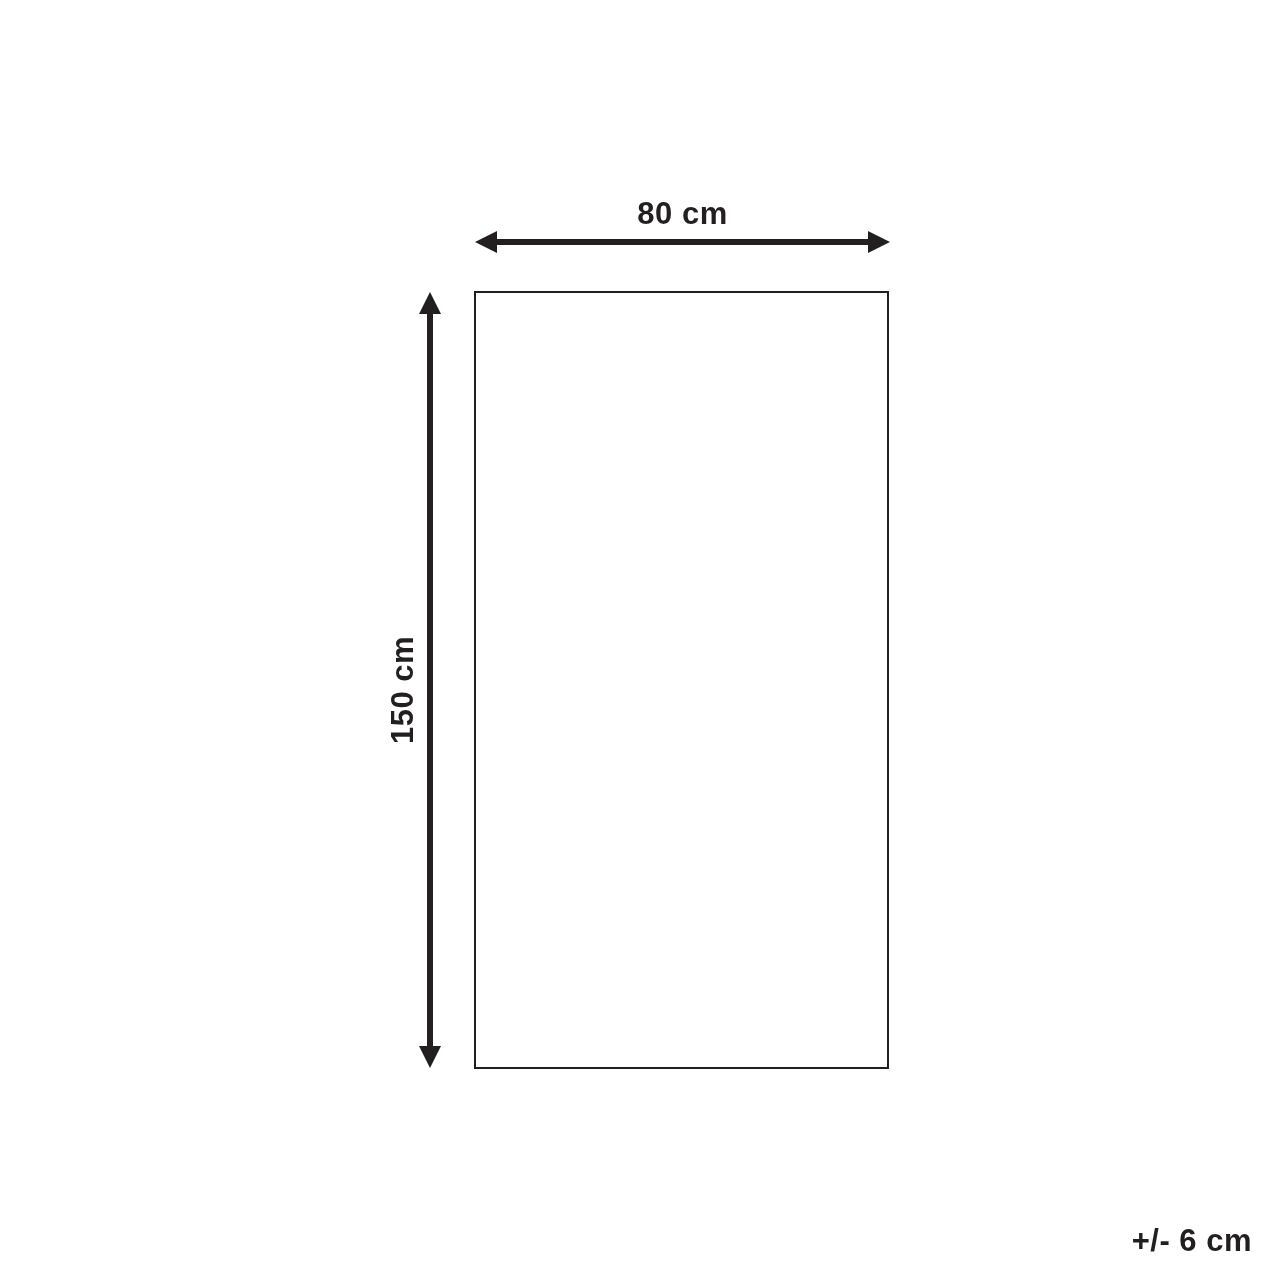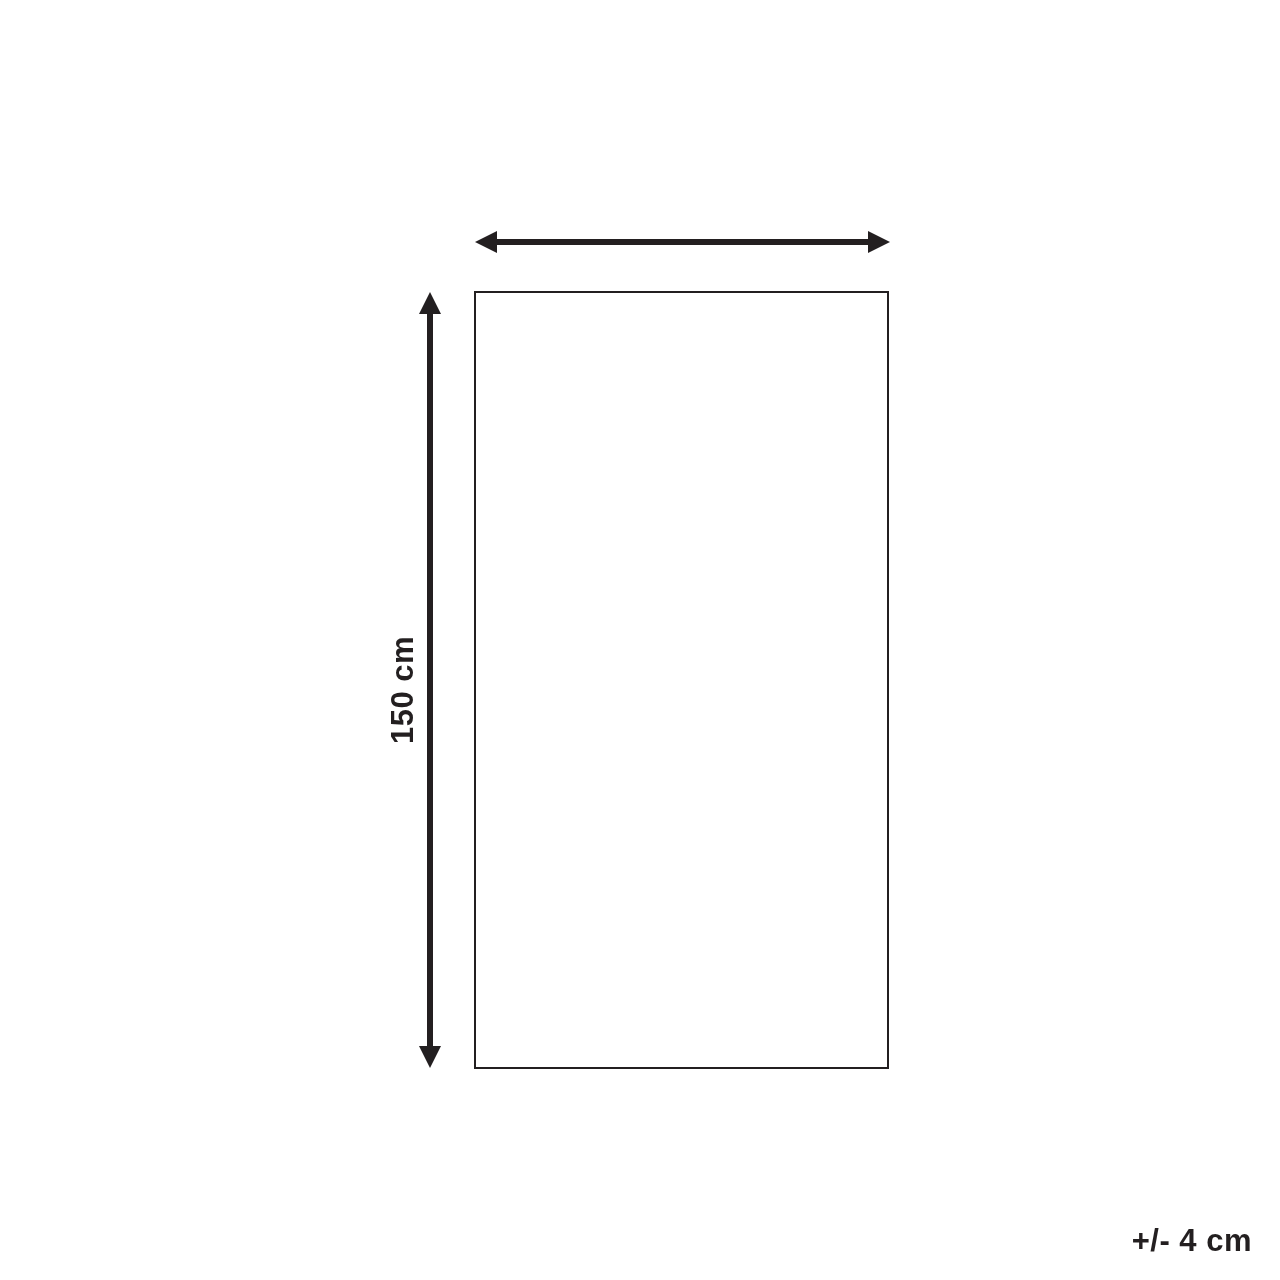--- a/index.html
+++ b/index.html
@@ -71,32 +71,33 @@
     right: 28px;
     bottom: 22px;
     text-align: right;
   }
 </style>
 </head>
 <body>
 
 <div class="canvas">
 
+  <div class="dim-label width-label">80 cm</div>
 
   <svg class="dim-arrow h-arrow" viewBox="0 0 417 26">
     <line x1="18" y1="13" x2="399" y2="13" stroke-width="6" stroke="#231f20"></line>
     <polygon points="1,13 23,2 23,24" fill="#231f20"></polygon>
     <polygon points="416,13 394,2 394,24" fill="#231f20"></polygon>
   </svg>
 
   <div class="dim-label height-label">150 cm</div>
 
   <svg class="dim-arrow v-arrow" viewBox="0 0 26 778">
     <line x1="13" y1="18" x2="13" y2="760" stroke-width="6" stroke="#231f20"></line>
     <polygon points="13,1 2,23 24,23" fill="#231f20"></polygon>
     <polygon points="13,777 2,755 24,755" fill="#231f20"></polygon>
   </svg>
 
   <div class="outline-rect"></div>
 
-  <div class="dim-label tolerance-label">+/- 4 cm</div>
+  <div class="dim-label tolerance-label">+/- 6 cm</div>
 
 </div>
 
 </body></html>

